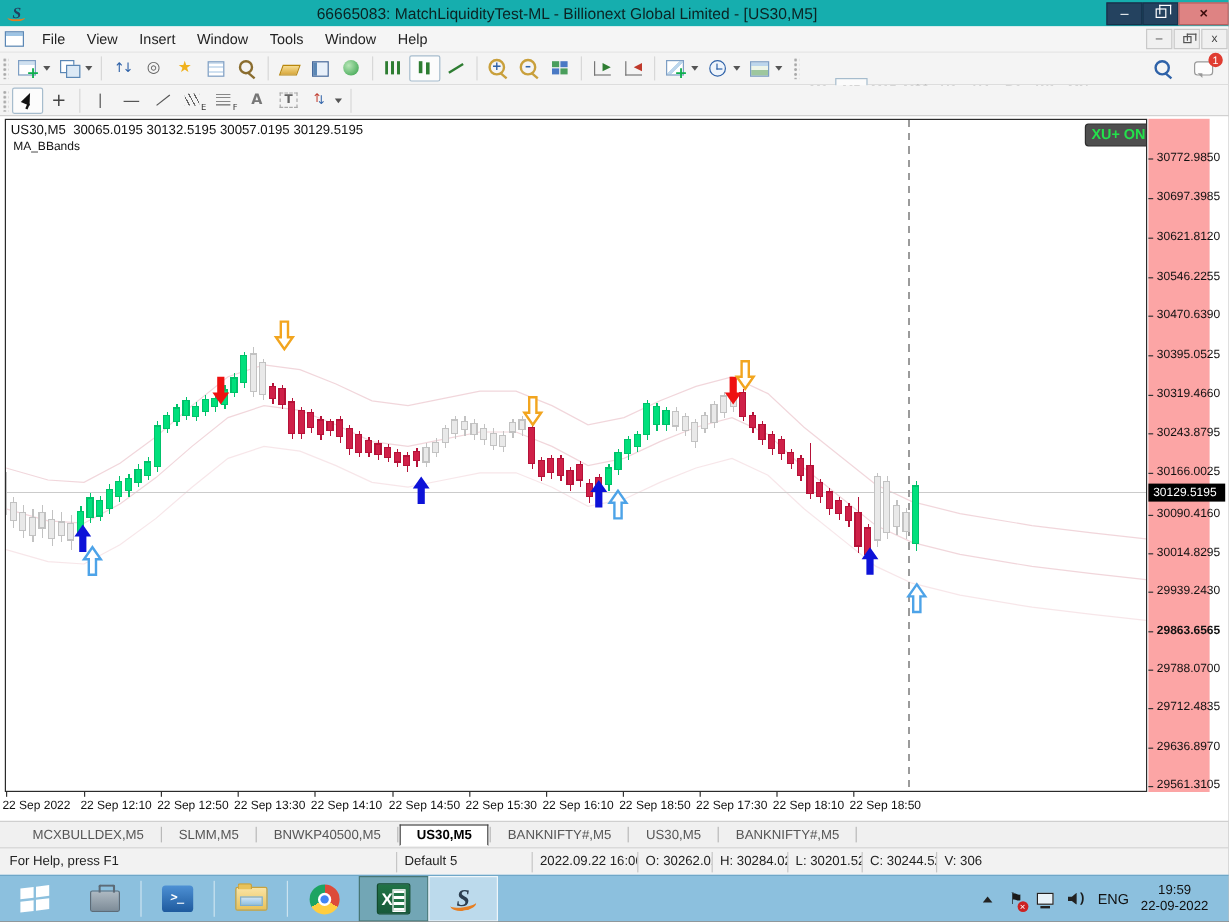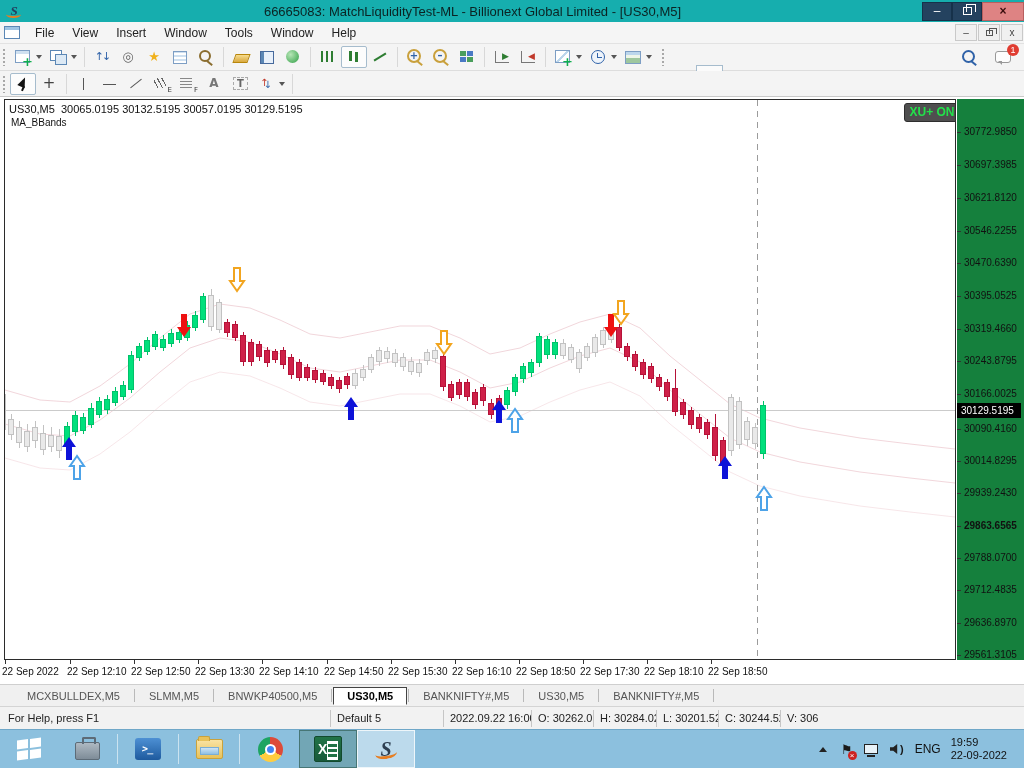--- a/index.html
+++ b/index.html
@@ -91,21 +91,21 @@
   .ic-arrows::before{content:"↑";position:absolute;left:4px;top:2px;font-size:10px;color:#c0392b;}
   .ic-arrows::after{content:"↓";position:absolute;right:4px;top:4px;font-size:10px;color:#2f62a8;}
 
   
   #workspace{position:absolute;left:0;top:97px;width:1024px;height:587px;background:#fff;}
   #plot{position:absolute;left:4px;top:2px;width:952px;height:561px;border:1px solid #2b2b2b;background:#fff;overflow:hidden;}
   #plot svg{position:absolute;left:0;top:0;}
   #ohlc-line{position:absolute;left:4px;top:3px;font-size:11px;color:#111;white-space:pre;}
   #ind-line{position:absolute;left:6px;top:17px;font-size:10px;color:#111;}
   #xu-btn{position:absolute;left:899px;top:3px;width:56px;height:19px;background:#4f4f4f;border:1px solid #2e2e2e;border-radius:3px;color:#23e14b;font-size:12px;font-weight:700;text-align:center;line-height:17px;}
-  #price-axis{position:absolute;left:957px;top:2px;width:67px;height:561px;background:#15803d;font-size:10px;color:#111;padding-left:46px;}
+  #price-axis{position:absolute;left:957px;top:2px;width:51px;height:561px;background:#fca5a5;font-size:10px;color:#111;padding-left:46px;}
   .ptick{position:absolute;left:0;height:14px;line-height:14px;padding-left:7px;white-space:nowrap;}
   .ptick::before{content:"";position:absolute;left:0;top:7px;width:4px;border-top:1px solid #333;}
   #pcur{position:absolute;left:0;width:64px;height:15px;background:#000;color:#fff;font-size:10px;line-height:15px;padding-left:4px;}
   #time-axis{position:absolute;left:4px;top:565px;width:1020px;height:20px;font-size:10px;color:#111;}
   .ttick{position:absolute;top:4px;white-space:nowrap;}
   .tmark{position:absolute;top:-2px;width:1px;height:4px;background:#333;}
 
   
   #tabsbar{position:absolute;left:0;top:684px;width:1024px;height:22px;background:#f0f0f0;border-top:1px solid #cfcfcf;display:flex;align-items:center;padding-left:14px;}
   .tab{padding:2px 13px;font-size:11px;color:#555;white-space:nowrap;}
@@ -161,21 +161,21 @@
   .trayic{width:24px;height:39px;display:flex;align-items:center;justify-content:center;position:relative;color:#1a1a1a;}
   .tray-up::before{content:"";width:0;height:0;border-left:4px solid transparent;border-right:4px solid transparent;border-bottom:5px solid #222;}
   .tray-flag{font-size:13px;}
   .tray-flag::before{content:"⚑";}
   .tray-flag::after{content:"×";position:absolute;right:2px;bottom:9px;color:#fff;background:#cc2222;border-radius:50%;width:9px;height:9px;font-size:8px;line-height:9px;text-align:center;}
   .tray-net::before{content:"";width:12px;height:8px;border:1px solid #222;background:#e8f2f8;}
   .tray-net::after{content:"";position:absolute;bottom:12px;width:8px;height:2px;background:#222;}
   .tray-vol::before{content:"";width:10px;height:10px;background:#222;clip-path:polygon(0 32%,35% 32%,75% 0,75% 100%,35% 68%,0 68%);}
   .tray-vol::after{content:")";position:absolute;right:3px;font-size:11px;font-weight:700;}
   #tray-lang{font-size:12px;color:#111;padding:0 8px;}
-  #tray-clock{font-size:11px;color:#111;text-align:left;line-height:13px;padding:0 10px 0 2px;}
+  #tray-clock{font-size:11px;color:#111;text-align:center;line-height:13px;padding:0 10px 0 2px;}
   #show-desktop{width:7px;border-left:1px solid #5f9cc0;}
 </style>
 </head>
 <body>
 
 <div id="screen">
 
   <div id="titlebar">
     <div class="slogo">S</div>
     <div id="title-text">66665083: MatchLiquidityTest-ML - Billionext Global Limited - [US30,M5]</div>

